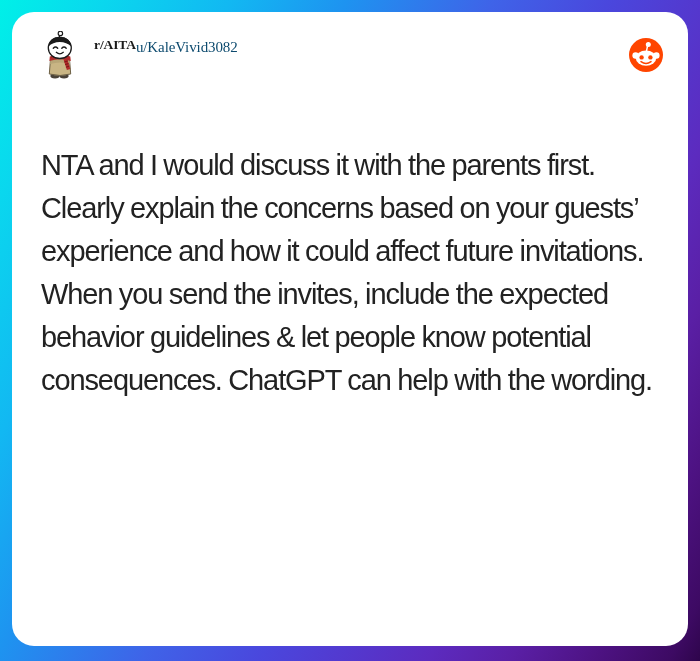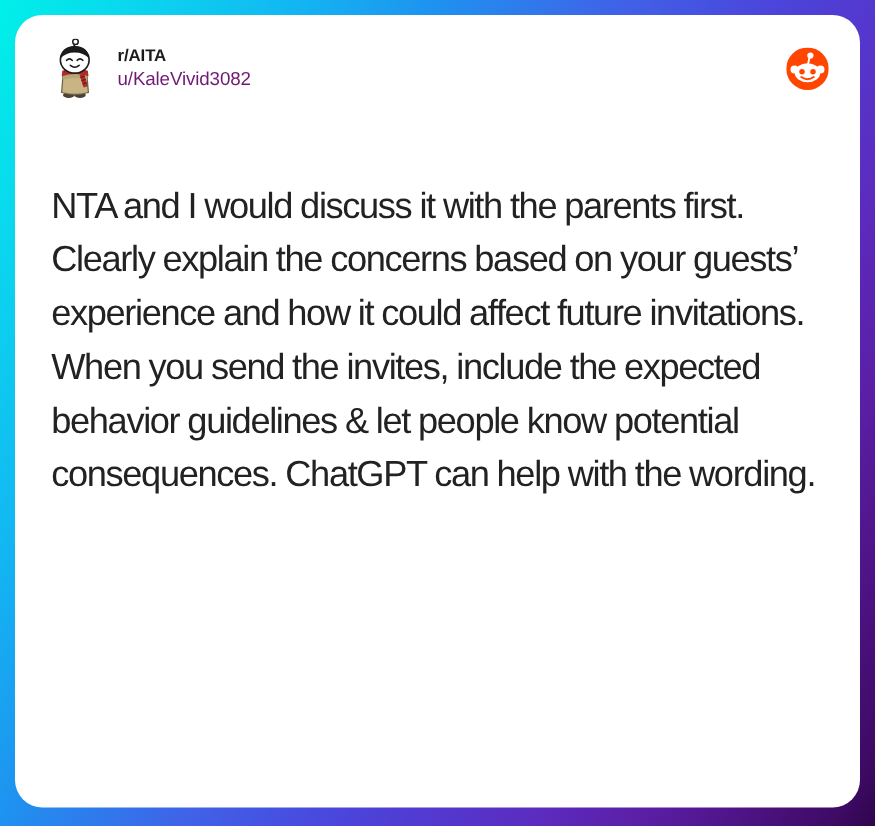--- a/index.html
+++ b/index.html
@@ -62,37 +62,38 @@
     width: 44px;
     height: 48px;
     flex: 0 0 auto;
     position: relative;
     margin-top: -3px;
   }
 
   .header-meta {
     margin-left: 12px;
     display: flex;
-    flex-direction: column;
+    flex-direction: row;
     justify-content: center;
     padding-top: 2px;
+    font-family: Liberation Serif, serif;
   }
 
   .subreddit-name {
     font-size: 13.5px;
     font-weight: bold;
     color: #1b1b1b;
     line-height: 17px;
     letter-spacing: -0.1px;
   }
 
   .user-name {
     font-size: 15px;
     font-weight: normal;
-    color: #701a75;
+    color: #0c4a6e;
     line-height: 20px;
     letter-spacing: -0.1px;
     margin-top: 1px;
   }
 
   .reddit-logo {
     position: absolute;
     right: 25px;
     top: 26px;
     width: 34px;

